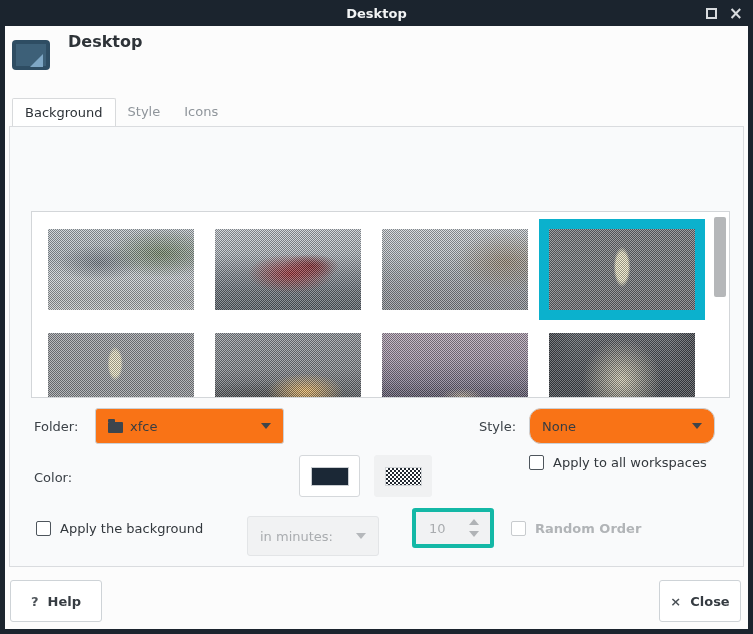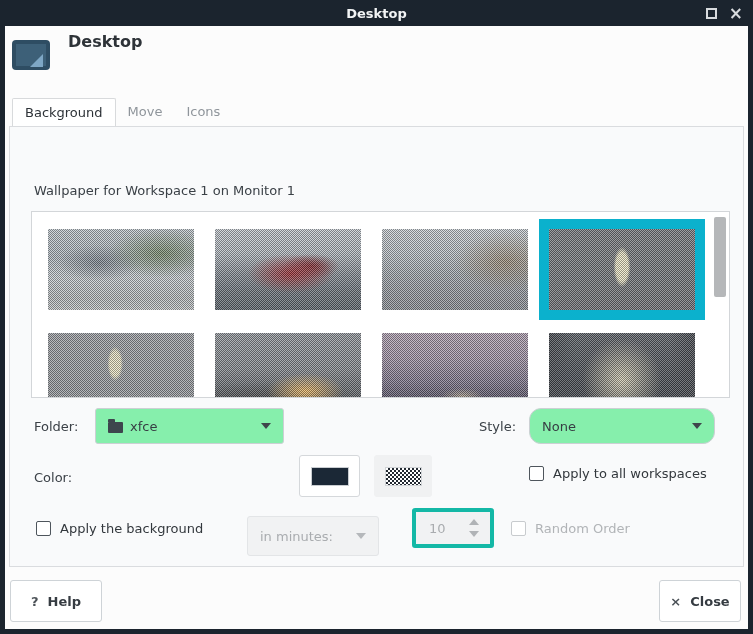--- a/index.html
+++ b/index.html
@@ -62,21 +62,21 @@
   .thumb { position:relative; width:146px; height:81px; }
   .thumb::after { content:""; position:absolute; inset:0;
     background-image:conic-gradient(rgba(28,31,36,0.42) 25%, rgba(252,252,252,0.30) 0 50%, rgba(28,31,36,0.42) 0 75%, rgba(252,252,252,0.30) 0);
     background-size:2px 2px; }
   .thumb.selected { outline:10px solid var(--selection); }
   .vscrollbar { position:absolute; top:1px; bottom:1px; right:2px; width:13px; background:#ffffff; }
   .vscroll-thumb { position:absolute; top:4px; right:1px; width:12px; height:80px; background:#b5b7b9; border-radius:2px; }
 
   
   .form-label { position:absolute; color:#3b4147; font-size:13px; }
-  .dropdown { position:absolute; height:36px; background:#86efac; border:1px solid #ccd0d4; border-radius:3px;
+  .dropdown { position:absolute; height:36px; background:#f97316; border:1px solid #ccd0d4; border-radius:3px;
     display:flex; align-items:center; padding:0 12px; color:#373d43; font-size:13px; }
   .dropdown .arrow { margin-left:auto; width:0; height:0;
     border-left:5px solid transparent; border-right:5px solid transparent; border-top:6px solid #3f454b; }
   .dropdown.disabled { background:#f1f2f3; border-color:#e3e5e7; color:#a9acaf; }
   .dropdown.disabled .arrow { border-top-color:#b5b8bb; }
 
   .folder-glyph { position:relative; width:15px; height:11px; background:#3d454d; border-radius:1px;
     margin-right:7px; margin-top:3px; }
   .folder-glyph::before { content:""; position:absolute; top:-3px; left:0; width:7px; height:3px;
     background:#3d454d; border-radius:1px 1px 0 0; }
@@ -128,28 +128,27 @@
   <div class="body">
 
     <div class="app-icon">
       <span class="inner"></span>
       <span class="fold"></span>
     </div>
     <div class="header-title">Desktop</div>
 
     <div class="tabs">
       <div class="tab active">Background</div>
-      <div class="tab">Move</div>
+      <div class="tab">Style</div>
       <div class="tab">Icons</div>
     </div>
 
     <div class="notebook">
 
 
-      <div class="wp-label">Wallpaper for Workspace 1 on Monitor 1</div>
 
       <div class="thumb-area">
         <div class="thumb-grid">
             <div class="thumb" style="background: radial-gradient(90px 40px at 78% 30%, rgba(96, 122, 74, 0.75), transparent 60%), radial-gradient(70px 30px at 35% 42%, rgba(73, 82, 94, 0.55), transparent 60%), linear-gradient(rgb(195, 202, 207) 0%, rgb(176, 184, 190) 35%, rgb(201, 207, 210) 60%, rgb(184, 188, 189) 85%, rgb(197, 200, 201) 100%);"></div>
             <div class="thumb" style="background: radial-gradient(62px 28px at 52% 55%, rgba(158, 30, 36, 0.95), rgba(158, 30, 36, 0) 70%), radial-gradient(40px 18px at 66% 46%, rgba(110, 18, 24, 0.9), transparent 70%), linear-gradient(rgb(198, 203, 208) 0%, rgb(180, 186, 192) 30%, rgb(134, 141, 148) 55%, rgb(106, 113, 120) 75%, rgb(88, 95, 102) 100%);"></div>
             <div class="thumb" style="background: radial-gradient(80px 45px at 85% 40%, rgba(140, 110, 70, 0.6), transparent 65%), linear-gradient(rgb(204, 209, 213) 0%, rgb(188, 194, 199) 30%, rgb(163, 169, 174) 55%, rgb(148, 152, 157) 80%, rgb(139, 144, 149) 100%);"></div>
             <div class="thumb selected" style="background: radial-gradient(11px 26px at 50% 47%, rgb(239, 232, 196) 55%, rgba(239, 232, 196, 0) 78%), linear-gradient(rgb(119, 121, 124) 0%, rgb(107, 109, 112) 100%);"></div>
             <div class="thumb" style="background: radial-gradient(10px 22px at 46% 38%, rgb(239, 232, 196) 55%, rgba(239, 232, 196, 0) 78%), linear-gradient(rgb(159, 162, 165) 0%, rgb(147, 150, 153) 100%);"></div>
             <div class="thumb" style="background: radial-gradient(55px 26px at 62% 72%, rgba(247, 188, 96, 0.95), rgba(247, 188, 96, 0) 70%), radial-gradient(140px 30px at 40% 88%, rgba(52, 50, 48, 0.9), transparent 75%), linear-gradient(rgb(148, 152, 156) 0%, rgb(131, 135, 139) 45%, rgb(106, 110, 114) 65%, rgb(78, 82, 86) 100%);"></div>
             <div class="thumb" style="background: radial-gradient(30px 12px at 55% 78%, rgba(240, 220, 170, 0.55), transparent 70%), linear-gradient(rgb(179, 162, 178) 0%, rgb(163, 147, 166) 30%, rgb(125, 115, 137) 60%, rgb(86, 80, 100) 80%, rgb(71, 67, 83) 100%);"></div>
@@ -172,41 +171,41 @@
         <span class="arrow"></span>
       </div>
 
       <div class="form-label" style="left:24px; top:343px;">Color:</div>
       <div class="swatch-btn" style="left:289px; top:328px;">
         <span class="swatch-solid"></span>
       </div>
       <div class="swatch-btn disabled" style="left:364px; top:328px; width:58px;">
         <span class="swatch-checker"></span>
       </div>
-      <div class="check-row" style="left:519px; top:339px;">
+      <div class="check-row" style="left:519px; top:328px;">
         <span class="checkbox"></span>
         <span>Apply to all workspaces</span>
       </div>
 
       <div class="check-row" style="left:26px; top:394px;">
         <span class="checkbox"></span>
         <span>Apply the background</span>
       </div>
       <div class="dropdown disabled" style="left:237px; top:389px; width:132px; height:40px;">
         <span>in minutes:</span>
         <span class="arrow"></span>
       </div>
       <div class="spinner">
         <span>10</span>
         <span class="spin-arrows">
           <span class="spin-up"></span>
           <span class="spin-down"></span>
         </span>
       </div>
-      <div class="check-row disabled" style="left:501px; top:394px;">
+      <div class="check-row disabled" style="left:501px; top:394px;font-weight:bold;">
         <span class="checkbox"></span>
         <span>Random Order</span>
       </div>
     </div>
 
     <div class="btn btn-help">
       <span class="btn-icon">?</span>
       <span>Help</span>
     </div>
     <div class="btn btn-close">

